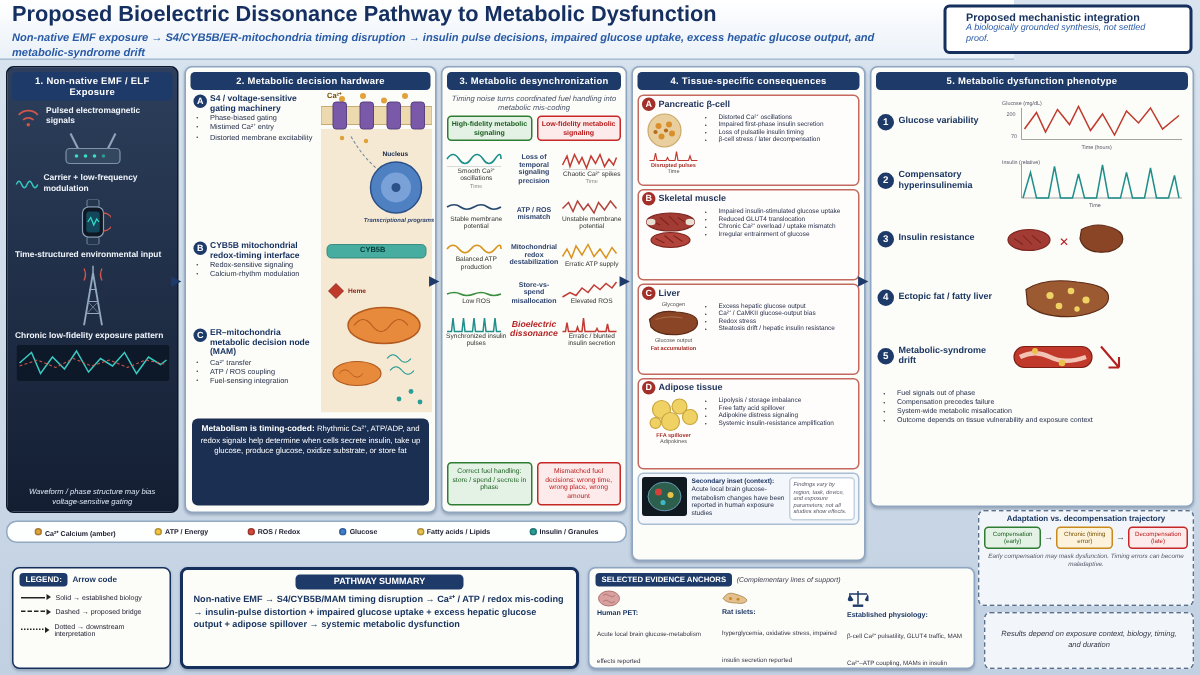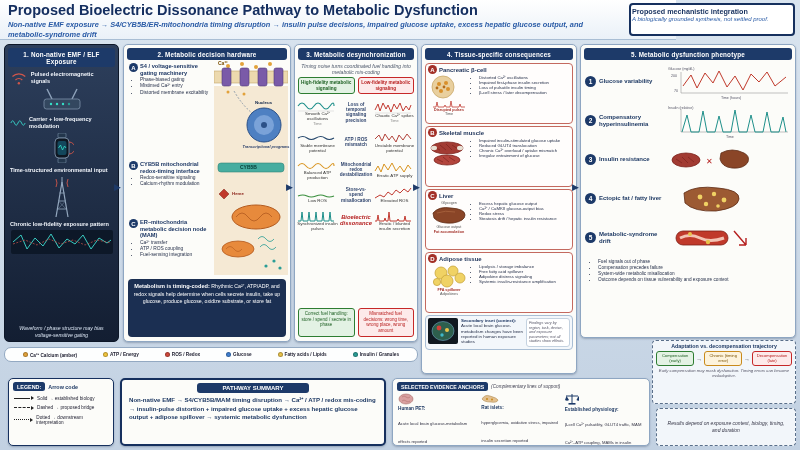--- a/index.html
+++ b/index.html
@@ -5,21 +5,21 @@
 *{margin:0;padding:0;box-sizing:border-box;}
 html,body{width:800px;height:450px;}
 body{font-family:"Liberation Sans",sans-serif;position:relative;overflow:hidden;background:linear-gradient(180deg,#d9e4ef,#c2d1e2);}
 .panel{position:absolute;border-radius:5px;}
 .light{background:#fcfcf9;border:1px solid #8ea6c2;box-shadow:0 1px 2px rgba(20,40,70,.28);}
 .colhead{margin:3px;background:#1d3a69;color:#fff;font-size:6.3px;font-weight:bold;text-align:center;border-radius:3px;padding:2.5px 2px;letter-spacing:.2px;}
 
 .hdr{position:absolute;left:0;top:0;width:676px;height:40px;background:linear-gradient(180deg,#ffffff,#eaf1f8);border-bottom:1px solid #a9bed4;}
 .title{position:absolute;left:8px;top:2px;font-size:14.5px;font-weight:bold;color:#152f60;}
 .subtitle{position:absolute;left:8px;top:20px;width:612px;font-size:7.4px;font-style:italic;font-weight:bold;color:#2a5ba6;line-height:1.3;}
-.intbox{position:absolute;right:5px;top:3px;width:166px;height:33px;background:#fff;border:2px solid #16305e;border-radius:4px;padding:2px 1px;}
+.intbox{position:absolute;right:5px;top:3px;width:166px;height:33px;background:#fff;border:2px solid #16305e;border-radius:4px;padding:2px 13px;}
 .intbox-t{font-size:7.2px;font-weight:bold;color:#16305e;}
 .intbox-b{font-size:6px;font-style:italic;color:#2a5ba6;line-height:1.2;}
 
 #col1{left:4px;top:44px;width:115px;height:298px;background:linear-gradient(180deg,#2d3f5c,#131e32);border:1px solid #0d1728;border-radius:5px;}
 .c1item{display:flex;align-items:center;gap:3px;padding:1px 5px;margin-top:3px;}
 .c1lab{color:#f0f4fa;font-size:5.6px;font-weight:bold;line-height:1.2;}
 .c1icon{display:flex;justify-content:center;margin-top:2px;}
 .c1foot{position:absolute;bottom:3px;left:5px;right:5px;color:#d9e4f2;font-size:5.1px;font-style:italic;text-align:center;line-height:1.25;}
 
 #col2{left:123px;top:44px;width:168px;height:298px;}

